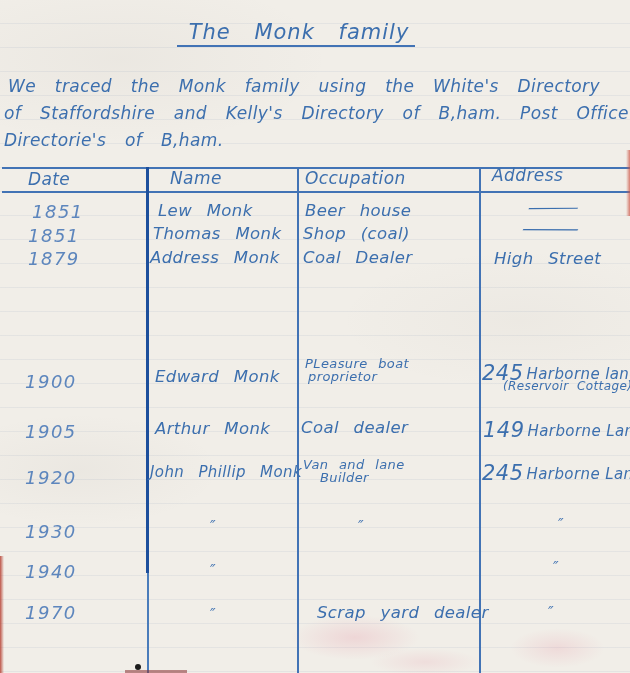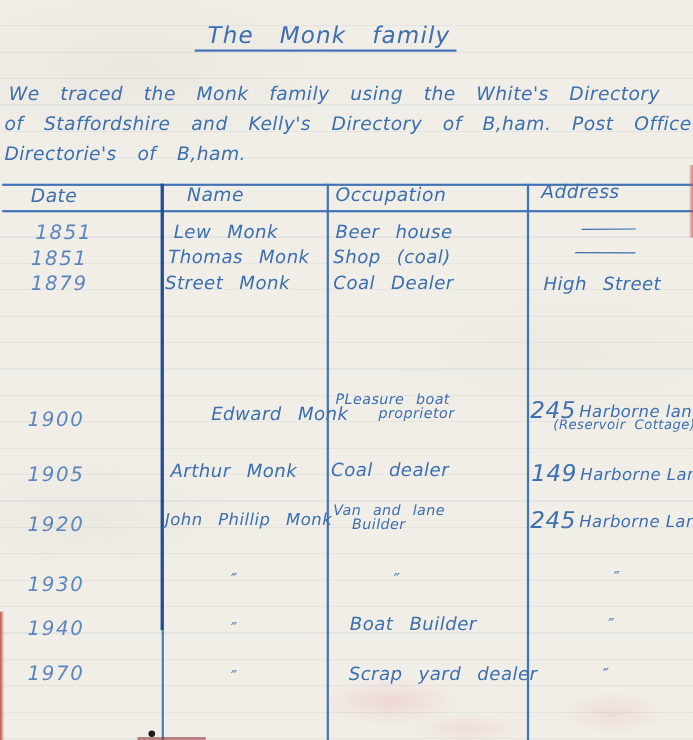--- a/index.html
+++ b/index.html
@@ -58,28 +58,28 @@
   <div class="hw cell" style="left:158px;top:201px;">Lew Monk</div>
   <div class="hw cell" style="left:305px;top:201px;">Beer house</div>
   <div class="hw cell" style="left:526px;top:198px;"><span class="dash">—</span></div>
 
   <div class="hw date" style="left:28px;top:225px;">1851</div>
   <div class="hw cell" style="left:153px;top:224px;">Thomas Monk</div>
   <div class="hw cell" style="left:303px;top:224px;">Shop (coal)</div>
   <div class="hw cell" style="left:520px;top:219px;"><span class="dash" style="transform:scaleX(3.8) rotate(1deg);">—</span></div>
 
   <div class="hw date" style="left:28px;top:248px;">1879</div>
-  <div class="hw cell" style="left:150px;top:248px;">Street Monk</div>
+  <div class="hw cell" style="left:150px;top:248px;">Address Monk</div>
   <div class="hw cell" style="left:303px;top:248px;">Coal Dealer</div>
   <div class="hw cell" style="left:494px;top:249px;">High Street</div>
 
   <div class="hw date" style="left:25px;top:371px;font-style:italic;">1900</div>
-  <div class="hw cell" style="left:155px;top:367px;margin-left:37px;">Edward Monk</div>
+  <div class="hw cell" style="left:155px;top:367px;">Edward Monk</div>
   <div class="hw cell-sm hw" style="left:305px;top:356px;text-align:center;">PLeasure boat</div>
-  <div class="hw cell-sm hw" style="left:308px;top:369px;margin-left:36px;">proprietor</div>
+  <div class="hw cell-sm hw" style="left:308px;top:369px;">proprietor</div>
   <div class="hw" style="left:482px;top:361px;font-size:15px;">
     <span class="num">245</span><span>Harborne lane</span>
   </div>
   <div class="hw cell-xs" style="left:503px;top:379px;">(Reservoir Cottage)</div>
 
   <div class="hw date" style="left:25px;top:421px;">1905</div>
   <div class="hw cell" style="left:155px;top:419px;">Arthur Monk</div>
   <div class="hw cell" style="left:301px;top:418px;">Coal dealer</div>
   <div class="hw" style="left:483px;top:418px;font-size:15px;">
     <span class="num">149</span><span>Harborne Lane</span>
@@ -93,21 +93,20 @@
     <span class="num">245</span><span>Harborne Lane</span>
   </div>
 
   <div class="hw date" style="left:25px;top:521px;">1930</div>
   <div class="hw ditto" style="left:210px;top:518px;">″</div>
   <div class="hw ditto" style="left:358px;top:518px;">″</div>
   <div class="hw ditto" style="left:558px;top:516px;">″</div>
 
   <div class="hw date" style="left:25px;top:561px;">1940</div>
   <div class="hw ditto" style="left:210px;top:562px;">″</div>
-  <div class="hw cell" style="left:318px;top:558px;">Boat Builder</div>
   <div class="hw ditto" style="left:553px;top:559px;">″</div>
 
   <div class="hw date" style="left:25px;top:602px;">1970</div>
   <div class="hw ditto" style="left:210px;top:606px;">″</div>
   <div class="hw cell" style="left:317px;top:603px;">Scrap yard dealer</div>
   <div class="hw ditto" style="left:548px;top:604px;">″</div>
 
   <div class="blot" style="left:135px;top:664px;width:6px;height:6px;background:#1c1c1c;"></div>
   <div class="edge" style="left:125px;top:670px;width:62px;height:3px;background:#8a3030;opacity:.55;"></div>
   <div class="edge" style="left:0;top:556px;width:4px;height:117px;background:linear-gradient(to right, rgba(180,58,44,0.85), rgba(180,58,44,0));"></div>

